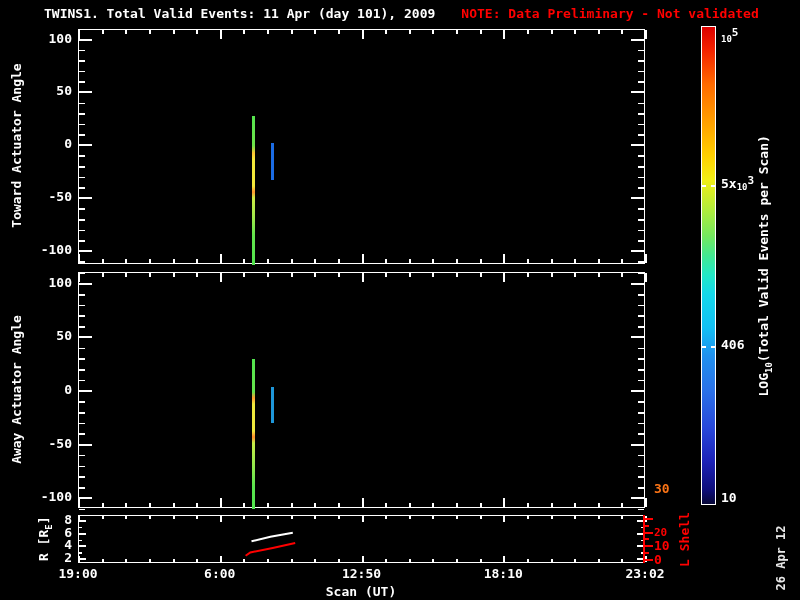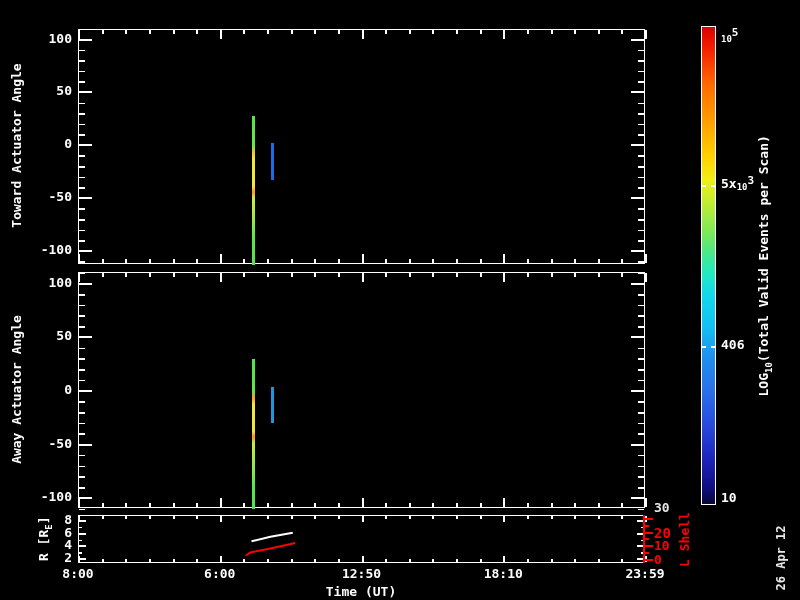--- a/index.html
+++ b/index.html
@@ -24,20 +24,23 @@
   #date-stamp { left:721px; top:551px; width:120px; font-size:12px; color:#e8e8e8; }
   sub { font-size:9px; }
   .colorbar { position:absolute; left:701px; top:26px; width:15px; height:479px; border:1px solid #fff; }
   .cbar-grad { position:absolute; inset:0; }
   .xlabel { position:absolute; left:261px; top:584px; width:200px; text-align:center; font-size:13px; }
 </style>
 </head>
 <body>
 
 <div class="screen">
+  <div class="titlebar">
+    <span class="t-main">TWINS1. Total Valid Events: 11 Apr (day 101), 2009</span><span class="t-note">NOTE: Data Preliminary - Not validated</span>
+  </div>
 
   <div class="panel" id="panel-0">
       <div style="position: absolute; left: 0px; top: 8.52703px; width: 13px; height: 2px; background: rgb(255, 255, 255);"></div>
       <div style="position: absolute; left: 552px; top: 8.52703px; width: 13px; height: 2px; background: rgb(255, 255, 255);"></div>
       <div style="position: absolute; left: 0px; top: 61.455px; width: 13px; height: 2px; background: rgb(255, 255, 255);"></div>
       <div style="position: absolute; left: 552px; top: 61.455px; width: 13px; height: 2px; background: rgb(255, 255, 255);"></div>
       <div style="position: absolute; left: 0px; top: 114.383px; width: 13px; height: 2px; background: rgb(255, 255, 255);"></div>
       <div style="position: absolute; left: 552px; top: 114.383px; width: 13px; height: 2px; background: rgb(255, 255, 255);"></div>
       <div style="position: absolute; left: 0px; top: 167.311px; width: 13px; height: 2px; background: rgb(255, 255, 255);"></div>
       <div style="position: absolute; left: 552px; top: 167.311px; width: 13px; height: 2px; background: rgb(255, 255, 255);"></div>
@@ -313,35 +316,35 @@
       <div style="position: absolute; left: 30px; top: 328.364px; width: 42px; text-align: right; font-size: 13px; line-height: 16px;">50</div>
       <div style="position: absolute; left: 30px; top: 382px; width: 42px; text-align: right; font-size: 13px; line-height: 16px;">0</div>
       <div style="position: absolute; left: 30px; top: 435.636px; width: 42px; text-align: right; font-size: 13px; line-height: 16px;">-50</div>
       <div style="position: absolute; left: 30px; top: 489.273px; width: 42px; text-align: right; font-size: 13px; line-height: 16px;">-100</div>
       <div style="position: absolute; left: 30px; top: 512.053px; width: 42px; text-align: right; font-size: 13px; line-height: 16px;">8</div>
       <div style="position: absolute; left: 30px; top: 524.684px; width: 42px; text-align: right; font-size: 13px; line-height: 16px;">6</div>
       <div style="position: absolute; left: 30px; top: 537.316px; width: 42px; text-align: right; font-size: 13px; line-height: 16px;">4</div>
       <div style="position: absolute; left: 30px; top: 549.947px; width: 42px; text-align: right; font-size: 13px; line-height: 16px;">2</div>
       <div style="position: absolute; left: 643px; top: 515px; width: 2px; height: 48px; background: rgb(255, 0, 0);"></div>
       <div style="position: absolute; left: 645px; top: 517.966px; width: 8px; height: 2px; background: rgb(255, 0, 0);"></div>
-      <div style="position: absolute; left: 654px; top: 500px; width: 36px; font-size: 13px; line-height: 16px; color: #e5e5e5;">30</div>
+      <div style="position: absolute; left: 654px; top: 481px; width: 36px; font-size: 13px; line-height: 16px; color: #f97316;">30</div>
       <div style="position: absolute; left: 645px; top: 531.641px; width: 8px; height: 2px; background: rgb(255, 0, 0);"></div>
-      <div style="position: absolute; left: 654px; top: 524.641px; width: 36px; font-size: 14px; line-height: 16px; color: rgb(255, 0, 0);">20</div>
+      <div style="position: absolute; left: 654px; top: 524.641px; width: 36px; font-size: 11px; line-height: 16px; color: rgb(255, 0, 0);">20</div>
       <div style="position: absolute; left: 645px; top: 545.316px; width: 8px; height: 2px; background: rgb(255, 0, 0);"></div>
       <div style="position: absolute; left: 654px; top: 538.316px; width: 36px; font-size: 13px; line-height: 16px; color: rgb(255, 0, 0);">10</div>
       <div style="position: absolute; left: 645px; top: 558.991px; width: 8px; height: 2px; background: rgb(255, 0, 0);"></div>
       <div style="position: absolute; left: 654px; top: 551.991px; width: 36px; font-size: 13px; line-height: 16px; color: rgb(255, 0, 0);">0</div>
       <div style="position: absolute; left: 645px; top: 552.154px; width: 4px; height: 2px; background: rgb(255, 0, 0);"></div>
       <div style="position: absolute; left: 645px; top: 538.479px; width: 4px; height: 2px; background: rgb(255, 0, 0);"></div>
       <div style="position: absolute; left: 645px; top: 524.803px; width: 4px; height: 2px; background: rgb(255, 0, 0);"></div>
-      <div style="position: absolute; left: 38px; top: 566px; width: 80px; text-align: center; font-size: 13px; line-height: 16px;">8:00</div>
+      <div style="position: absolute; left: 38px; top: 566px; width: 80px; text-align: center; font-size: 13px; line-height: 16px;">19:00</div>
       <div style="position: absolute; left: 179.75px; top: 566px; width: 80px; text-align: center; font-size: 13px; line-height: 16px;">6:00</div>
       <div style="position: absolute; left: 321.5px; top: 566px; width: 80px; text-align: center; font-size: 13px; line-height: 16px;">12:50</div>
       <div style="position: absolute; left: 463.25px; top: 566px; width: 80px; text-align: center; font-size: 13px; line-height: 16px;">18:10</div>
-      <div style="position: absolute; left: 605px; top: 566px; width: 80px; text-align: center; font-size: 13px; line-height: 16px;">23:59</div>
+      <div style="position: absolute; left: 605px; top: 566px; width: 80px; text-align: center; font-size: 13px; line-height: 16px;">23:02</div>
       <div style="position: absolute; left: 721px; top: 27.971px; white-space: nowrap; font-size: 13px; line-height: 16px;"><span style="font-size: 9px; position: relative; top: 2px;">10</span><span style="font-size: 11px; position: relative; top: -4px;">5</span></div>
       <div style="position: absolute; left: 721px; top: 175.841px; white-space: nowrap; font-size: 13px; line-height: 16px;"><span>5x</span><span style="font-size: 9px; position: relative; top: 2px;">10</span><span style="font-size: 11px; position: relative; top: -4px;">3</span></div>
       <div style="position: absolute; left: 721px; top: 337.067px; white-space: nowrap; font-size: 13px; line-height: 16px;"><span>406</span></div>
       <div style="position: absolute; left: 721px; top: 489.707px; white-space: nowrap; font-size: 13px; line-height: 16px;"><span>10</span></div>
     </div>
 
   <div class="rot" id="ylab-0">Toward Actuator Angle</div>
   <div class="rot" id="ylab-1">Away Actuator Angle</div>
   <div class="rot" id="ylab-2"><span>R [R</span><sub>E</sub><span>]</span></div>
   <div class="rot" id="lshell-label">L Shell</div>
@@ -350,14 +353,14 @@
 
   <div class="colorbar">
     <div class="cbar-grad" id="cbar" style="background: linear-gradient(rgb(220, 0, 0) 0%, rgb(244, 36, 0) 5%, rgb(255, 106, 0) 12%, rgb(255, 160, 0) 20%, rgb(255, 208, 0) 27%, rgb(242, 238, 22) 32%, rgb(180, 236, 58) 38%, rgb(114, 232, 96) 44%, rgb(66, 232, 146) 48%, rgb(34, 232, 198) 52%, rgb(20, 216, 234) 56%, rgb(18, 192, 244) 63%, rgb(32, 144, 238) 69%, rgb(42, 114, 232) 76%, rgb(40, 72, 218) 84%, rgb(28, 34, 184) 91%, rgb(14, 14, 122) 97%, rgb(7, 7, 54) 100%);">
         <div style="position: absolute; left: 0px; top: 157.841px; width: 4px; height: 2px; background: rgb(255, 255, 255);"></div>
         <div style="position: absolute; right: 0px; top: 157.841px; width: 4px; height: 2px; background: rgb(255, 255, 255);"></div>
         <div style="position: absolute; left: 0px; top: 319.067px; width: 4px; height: 2px; background: rgb(255, 255, 255);"></div>
         <div style="position: absolute; right: 0px; top: 319.067px; width: 4px; height: 2px; background: rgb(255, 255, 255);"></div>
       </div>
   </div>
 
-  <div class="xlabel">Time (UT)</div>
+  <div class="xlabel">Scan (UT)</div>
 </div>
 
 </body></html>

